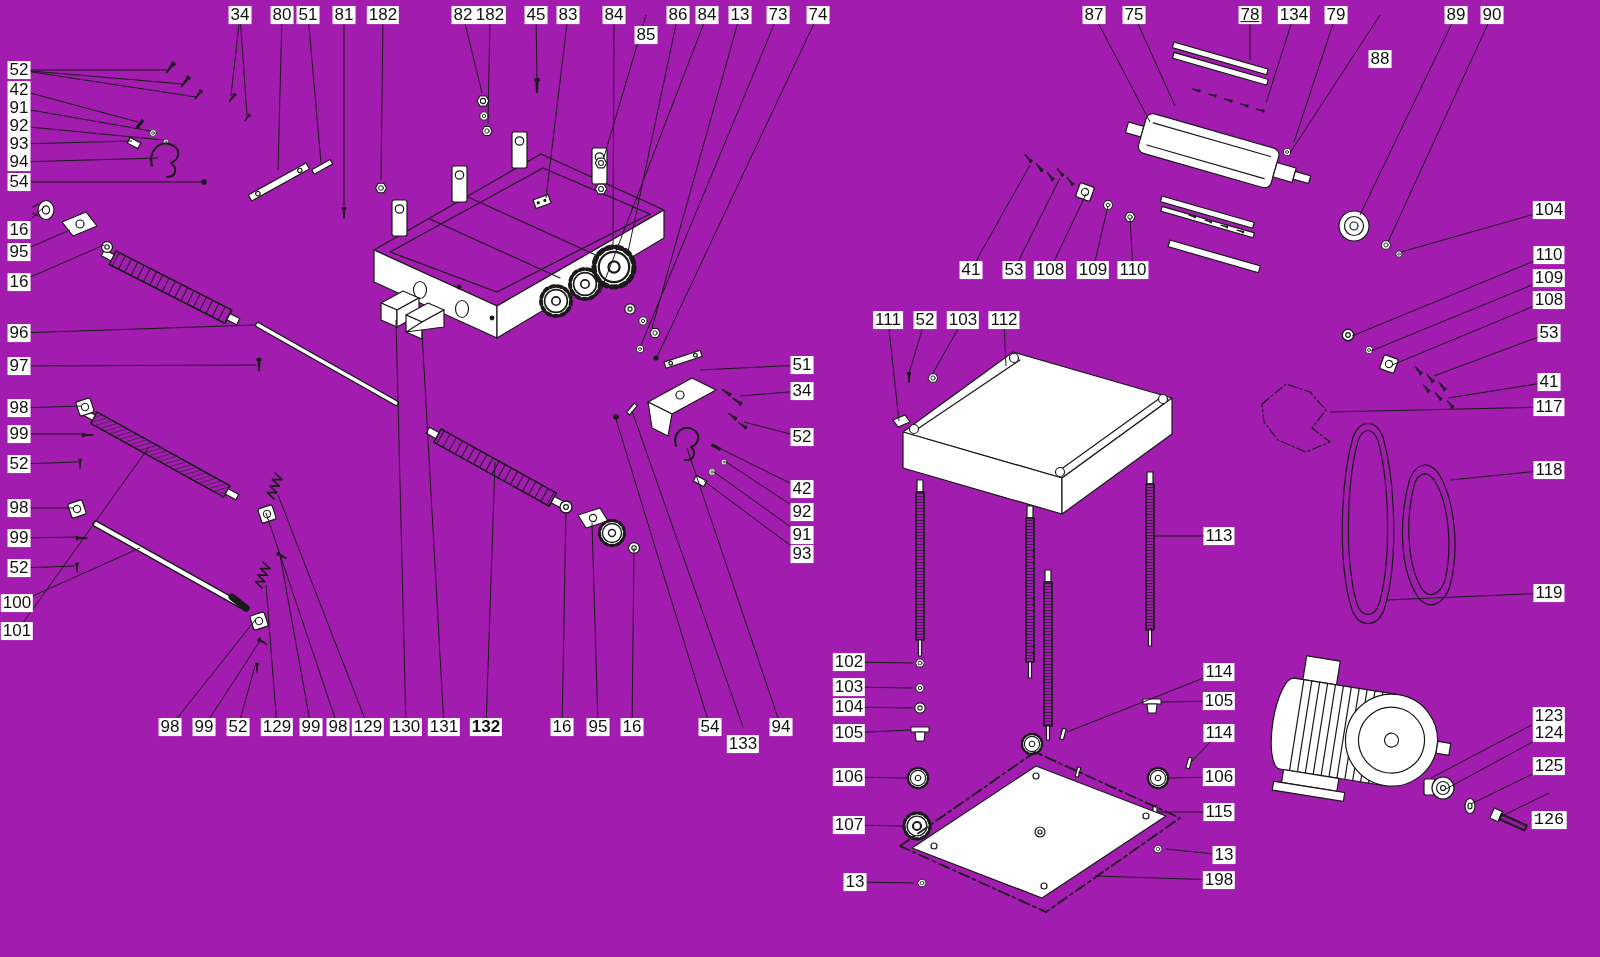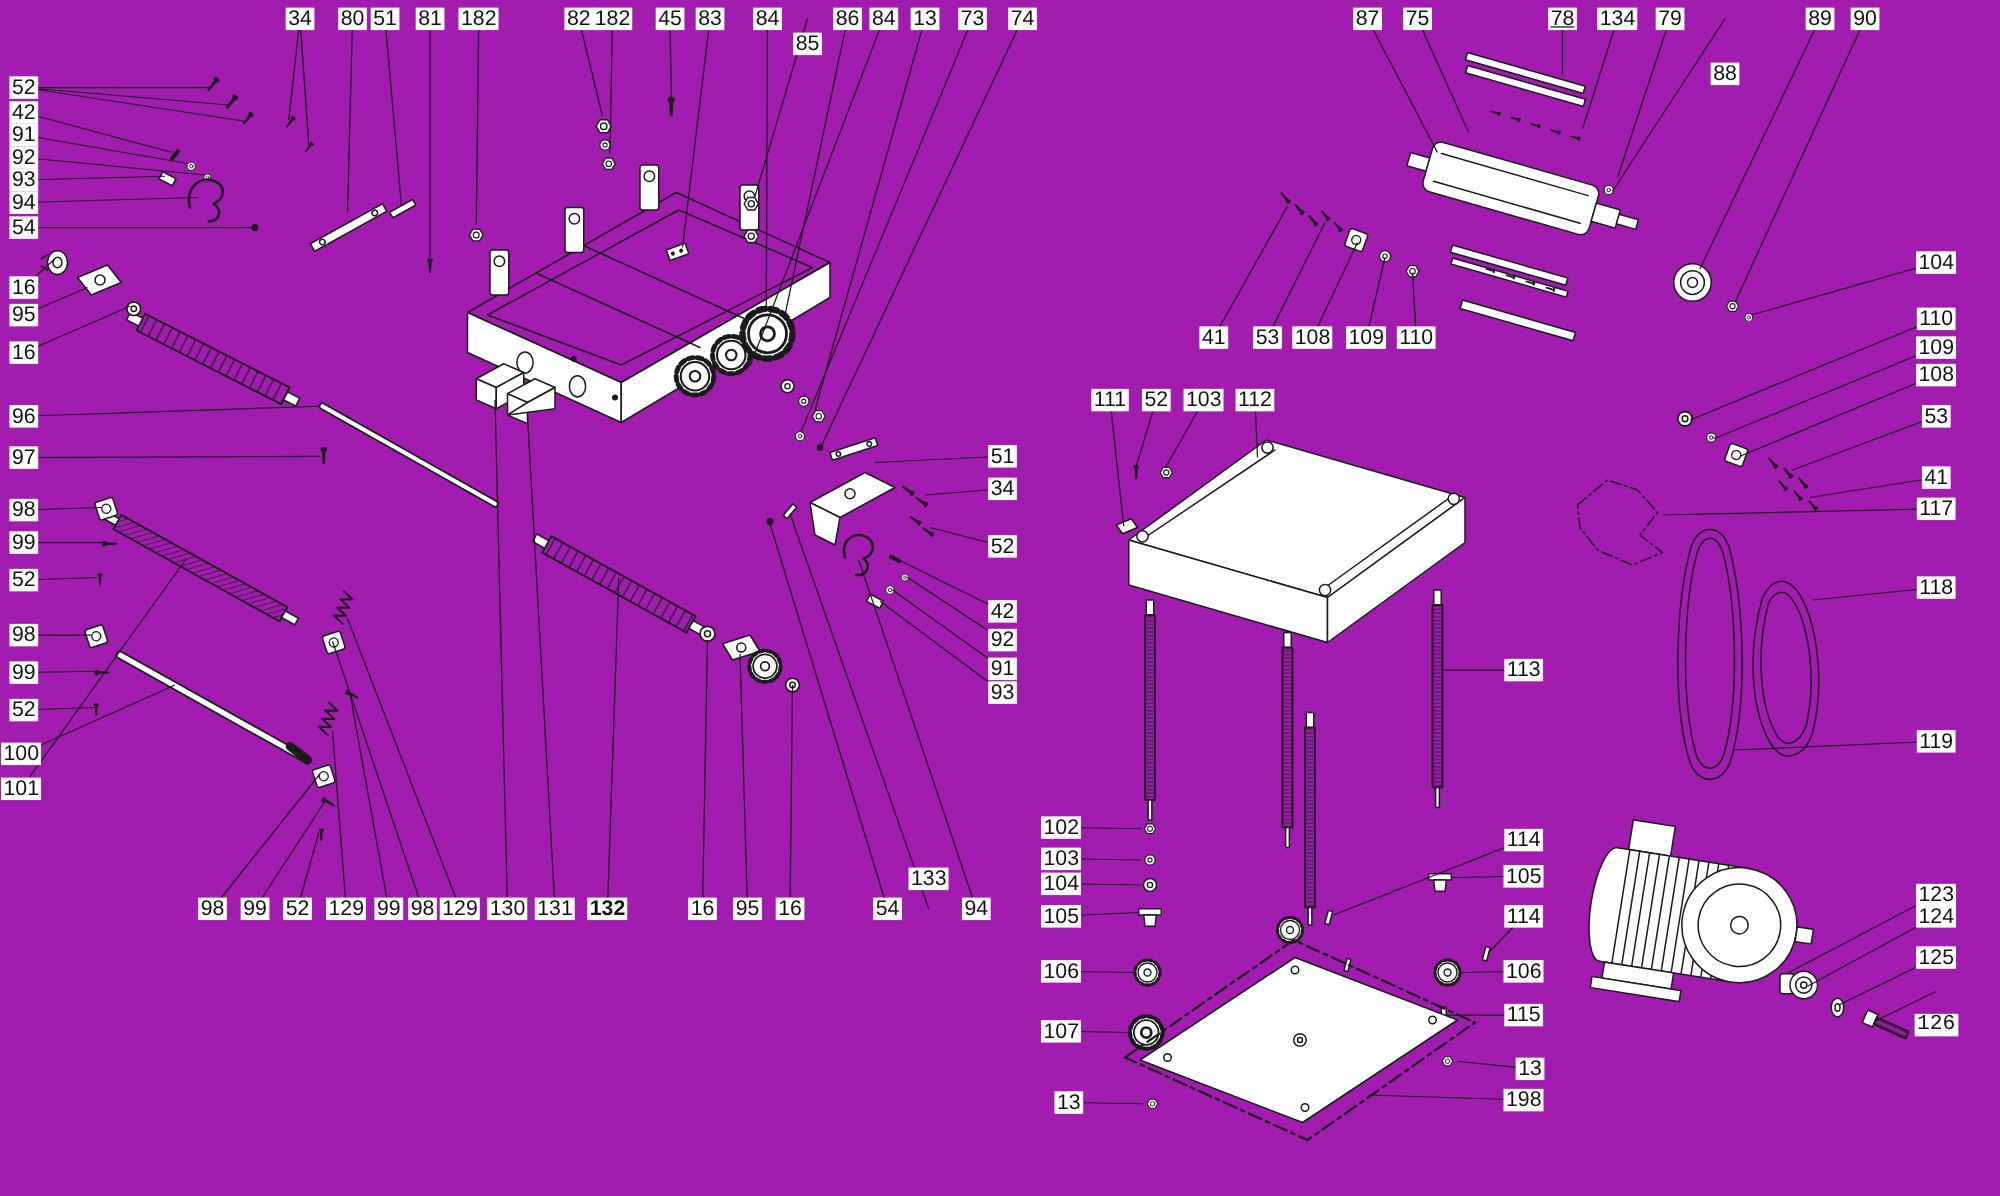--- a/index.html
+++ b/index.html
@@ -579,21 +579,21 @@
       <div class="part-label" style="left: 311px; top: 727px; color: rgb(17, 17, 17);">99</div>
       <div class="part-label" style="left: 338px; top: 727px; color: rgb(17, 17, 17);">98</div>
       <div class="part-label" style="left: 368px; top: 727px; color: rgb(17, 17, 17);">129</div>
       <div class="part-label" style="left: 406px; top: 727px; color: rgb(17, 17, 17);">130</div>
       <div class="part-label" style="left: 444px; top: 727px; color: rgb(17, 17, 17);">131</div>
       <div class="part-label" style="left: 486px; top: 727px; color: rgb(17, 17, 17); font-weight: bold;">132</div>
       <div class="part-label" style="left: 562px; top: 727px; color: rgb(17, 17, 17);">16</div>
       <div class="part-label" style="left: 598px; top: 727px; color: rgb(17, 17, 17);">95</div>
       <div class="part-label" style="left: 632px; top: 727px; color: rgb(17, 17, 17);">16</div>
       <div class="part-label" style="left: 710px; top: 727px; color: rgb(17, 17, 17);">54</div>
-      <div class="part-label" style="left: 743px; top: 703px; color: rgb(17, 17, 17);">133</div>
+      <div class="part-label" style="left: 743px; top: 744px; color: rgb(17, 17, 17);">133</div>
       <div class="part-label" style="left: 781px; top: 727px; color: rgb(17, 17, 17);">94</div>
       <div class="part-label" style="left: 802px; top: 365px; color: rgb(17, 17, 17);">51</div>
       <div class="part-label" style="left: 802px; top: 391px; color: rgb(17, 17, 17);">34</div>
       <div class="part-label" style="left: 802px; top: 437px; color: rgb(17, 17, 17);">52</div>
       <div class="part-label" style="left: 802px; top: 489px; color: rgb(17, 17, 17);">42</div>
       <div class="part-label" style="left: 802px; top: 512px; color: rgb(17, 17, 17);">92</div>
       <div class="part-label" style="left: 802px; top: 535px; color: rgb(17, 17, 17);">91</div>
       <div class="part-label" style="left: 802px; top: 554px; color: rgb(17, 17, 17);">93</div>
       <div class="part-label" style="left: 1094px; top: 15px; color: rgb(17, 17, 17);">87</div>
       <div class="part-label" style="left: 1134px; top: 15px; color: rgb(17, 17, 17);">75</div>

